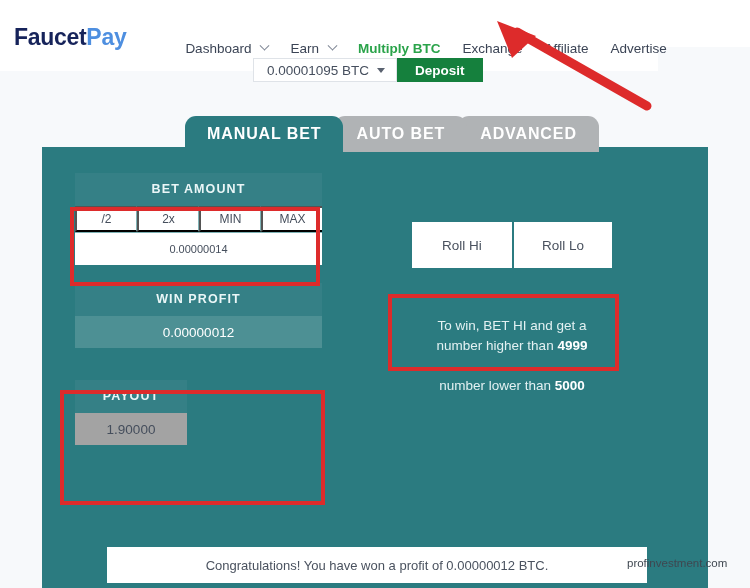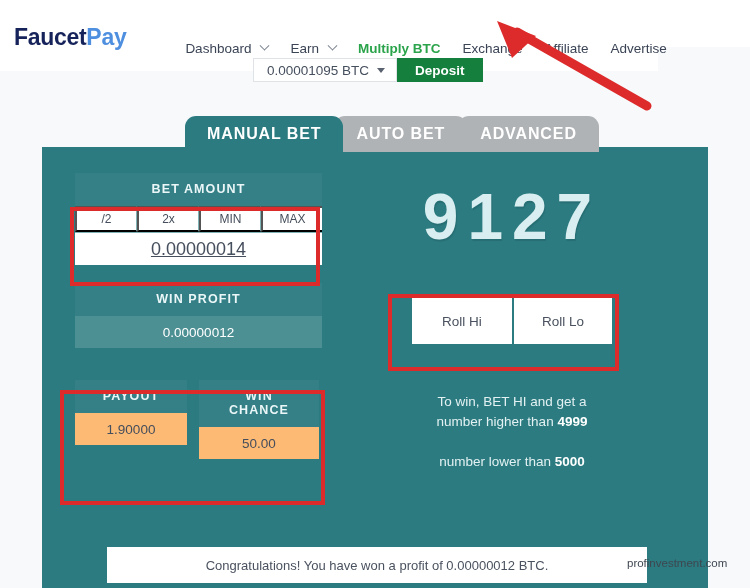--- a/index.html
+++ b/index.html
@@ -113,37 +113,36 @@
     border-right:1px solid #7fb3b6;
     display:flex; align-items:center; justify-content:center;
     font-size:12px; color:#454e5c; cursor:pointer;
     font-family:"Liberation Sans", sans-serif;
   }
   .amt-btn:last-child { border-right:none; }
 
   .val-field {
     background:#ffffff; height:33px;
     display:flex; align-items:center; justify-content:center;
-    font-size:18px; color:#454e5c;
+    font-size:11px; color:#454e5c;
     border-top:1px solid #7fb3b6;
-    text-decoration:underline;
   }
   .profit-field {
     background:#4d9094; height:32px;
     display:flex; align-items:center; justify-content:center;
     font-size:13.5px; color:#ffffff;
   }
 
   .pw-row { display:flex; gap:12px; align-items:flex-start; }
   .pw-col { width:auto; }
   .payout-col { width:112px; }
   .chance-col { width:120px; }
 
   .pw-val {
-    background:#fdba74; height:32px;
+    background:#a3a3a3; height:32px;
     display:flex; align-items:center; justify-content:center;
     font-size:13.5px; color:#454e5c;
   }
 
   
   .right-col {
     position:absolute; left:305px; top:26px; width:330px;
     text-align:center;
   }
   .big-number {
@@ -261,32 +260,24 @@
     <div class="sec-label">WIN PROFIT</div>
     <div class="profit-field">0.00000012</div>
 
     <div style="height:32px"></div>
 
     <div class="pw-row">
       <div class="pw-col payout-col">
         <div class="sec-label">PAYOUT</div>
         <div class="pw-val">1.90000</div>
       </div>
-      <div class="pw-col chance-col">
-        <div class="sec-label">
-          <span>WIN</span><br>
-          <span>CHANCE</span>
-        </div>
-        <div class="pw-val">50.00</div>
-      </div>
     </div>
   </div>
 
   <div class="right-col">
-    <div class="big-number">9127</div>
 
     <div class="roll-btns">
       <button class="roll-btn hi">Roll Hi</button>
       <button class="roll-btn lo">Roll Lo</button>
     </div>
 
     <div class="hint">
       <span>To win, BET HI and get a</span><br>
       <span>number higher than </span><b>4999</b><br>
       <br>

